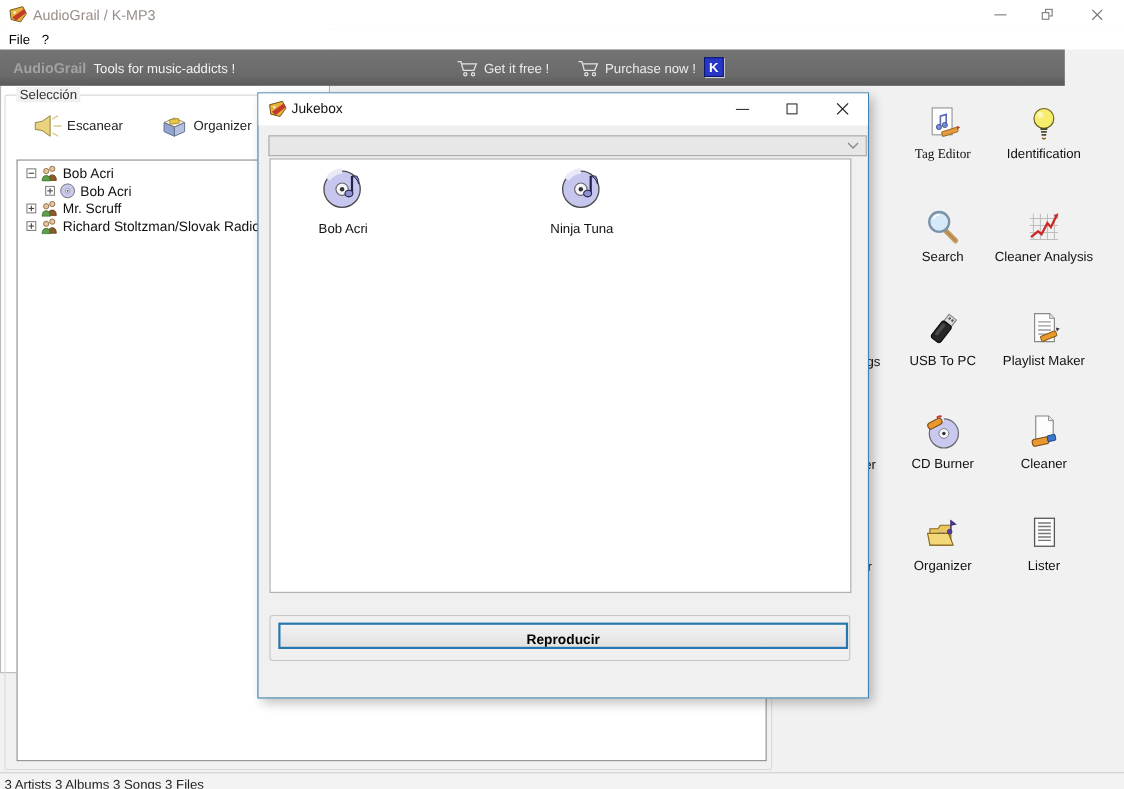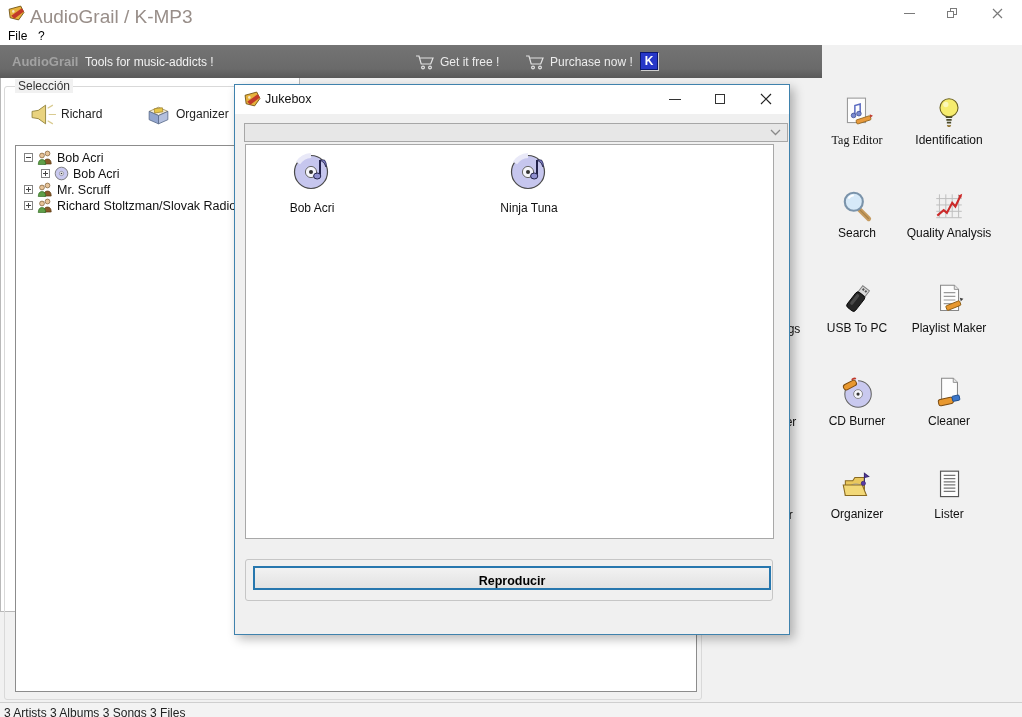--- a/index.html
+++ b/index.html
@@ -2,32 +2,32 @@
 <html><head>
 <meta charset="utf-8">
 <style>
   * { margin:0; padding:0; box-sizing:border-box; }
   html,body { width:1022px; height:717px; overflow:hidden; }
   body { font-family:"Liberation Sans", sans-serif; font-size:12px; background:#f1f1f1; position:relative; color:#222; }
 
   
   .titlebar { position:absolute; left:0; top:0; width:1022px; height:27px; background:#ffffff; }
   .app-ico { position:absolute; left:8px; top:5px; width:17px; height:17px; }
-  .win-title { position:absolute; left:30px; top:6px; font-size:19px; color:#988e89; }
+  .win-title { position:absolute; left:30px; top:6px; font-size:13px; color:#988e89; }
   .wc { position:absolute; top:0; width:34px; height:26px; display:flex; align-items:center; justify-content:center; cursor:default; }
   .wc .dash { width:11px; height:1px; background:#7a7a7a; }
   .restore { position:relative; width:10px; height:10px; }
   .r-back { position:absolute; left:3px; top:0; width:7px; height:7px; border:1px solid #7a7a7a; }
   .r-front { position:absolute; left:0; top:3px; width:7px; height:7px; border:1px solid #7a7a7a; background:#fff; }
 
   .menubar { position:absolute; left:0; top:27px; width:1022px; height:18px; background:#ffffff; }
   .menu-item { position:absolute; top:2px; font-size:12px; color:#000000; }
 
   
-  .banner { position:absolute; left:0; top:45px; width:822px; height:33px;
+  .banner { position:absolute; left:0; top:45px; width:968px; height:33px;
             background:linear-gradient(#747474 0%, #6a6a6a 72%, #595959 100%); }
   .brand { position:absolute; left:12px; top:9px; font-weight:bold; font-size:13px; color:#a2a2a2; }
   .tagline { position:absolute; left:85px; top:10px; font-size:12px; color:#f2f2f2; }
   .banner-link { position:absolute; top:6px; height:22px; display:flex; align-items:center; gap:5px; color:#ececec; font-size:12px; cursor:pointer; }
   .k-badge { position:absolute; left:640px; top:52px; width:18px; height:18px; background:#2637c8; border:1px solid #0a1670;
              color:#fff; font-weight:bold; font-size:12px; text-align:center; line-height:16px; box-shadow:1px 1px 0 #cfcfcf; }
 
   
   .groupbox { position:absolute; border:1px solid #d9d9d9; border-radius:3px; }
   .left-group { left:4px; top:86px; width:698px; height:614px; }
@@ -134,21 +134,21 @@
 
 <div class="groupbox left-group">
   <span class="group-label">Selección</span>
 </div>
 
 <div class="flat-btn" style="left:30px; top:96px; width:95px; height:36px;">
   <svg width="27" height="27" viewBox="0 0 26 26">
     <polygon points="2,10 8,9 15,4 15,22 8,17 2,16" fill="#e9d37f" stroke="#8a7a30" stroke-width="0.8"></polygon>
     <path d="M17 7 L22 4 M18 13 L25 13 M17 19 L22 22" stroke="#d9cb90" stroke-width="1.2" fill="none"></path>
   </svg>
-  <span>Richard</span>
+  <span>Escanear</span>
 </div>
 
 <div class="flat-btn" style="left:145px; top:96px; width:95px; height:36px;">
   <svg width="27" height="27" viewBox="0 0 26 26">
     <polygon points="4,10 13,6 22,10 13,14" fill="#f4eedb" stroke="#9a8a5a" stroke-width="0.8"></polygon>
     <rect x="9" y="7" width="8" height="4" fill="#e8c84a" stroke="#9a7a20" stroke-width="0.6" transform="rotate(-8 13 9)"></rect>
     <polygon points="4,10 13,14 13,22 4,18" fill="#93a6cf" stroke="#5a6a8a" stroke-width="0.8"></polygon>
     <polygon points="13,14 22,10 22,18 13,22" fill="#b4c0de" stroke="#5a6a8a" stroke-width="0.8"></polygon>
   </svg>
   <span>Organizer</span>
@@ -231,21 +231,21 @@
     <path d="M8 9 a6 6 0 0 1 5 -3" stroke="#ffffff" stroke-width="1.6" fill="none"></path>
   </svg>
   <span class="tool-label">Search</span>
 </div>
 <div class="tool-cell" style="left:904px; top:189px;">
   <svg class="ticon" width="34" height="34" viewBox="0 0 32 32">
     <path d="M7 5 V27 M13 5 V27 M19 5 V27 M25 5 V27 M4 9 H28 M4 15 H28 M4 21 H28 M4 27 H28" stroke="#bdbdbd" stroke-width="0.9" fill="none"></path>
     <path d="M5 25 L11 20 L14 22.5 L19 13 L22 16.5 L27 6" stroke="#cc2a2a" stroke-width="2" fill="none"></path>
     <polygon points="24.6,6.4 28.4,4.4 27.4,8.6" fill="#cc2a2a"></polygon>
   </svg>
-  <span class="tool-label">Quality Analysis</span>
+  <span class="tool-label">Cleaner Analysis</span>
 </div>
 
 <div class="tool-cell" style="left:812px; top:282px;">
   <svg class="ticon" width="36" height="36" viewBox="0 0 34 34">
     <g transform="rotate(38 17 17)">
       <rect x="13" y="3" width="8" height="7" fill="#d9d9d9" stroke="#808080" stroke-width="0.9"></rect>
       <rect x="14.7" y="4.5" width="1.8" height="2" fill="#555"></rect>
       <rect x="17.7" y="4.5" width="1.8" height="2" fill="#555"></rect>
       <rect x="12" y="10" width="10" height="18" rx="2.5" fill="#262626" stroke="#000" stroke-width="0.8"></rect>
       <rect x="13.5" y="12" width="3" height="12" rx="1.5" fill="#4a4a4a"></rect>

